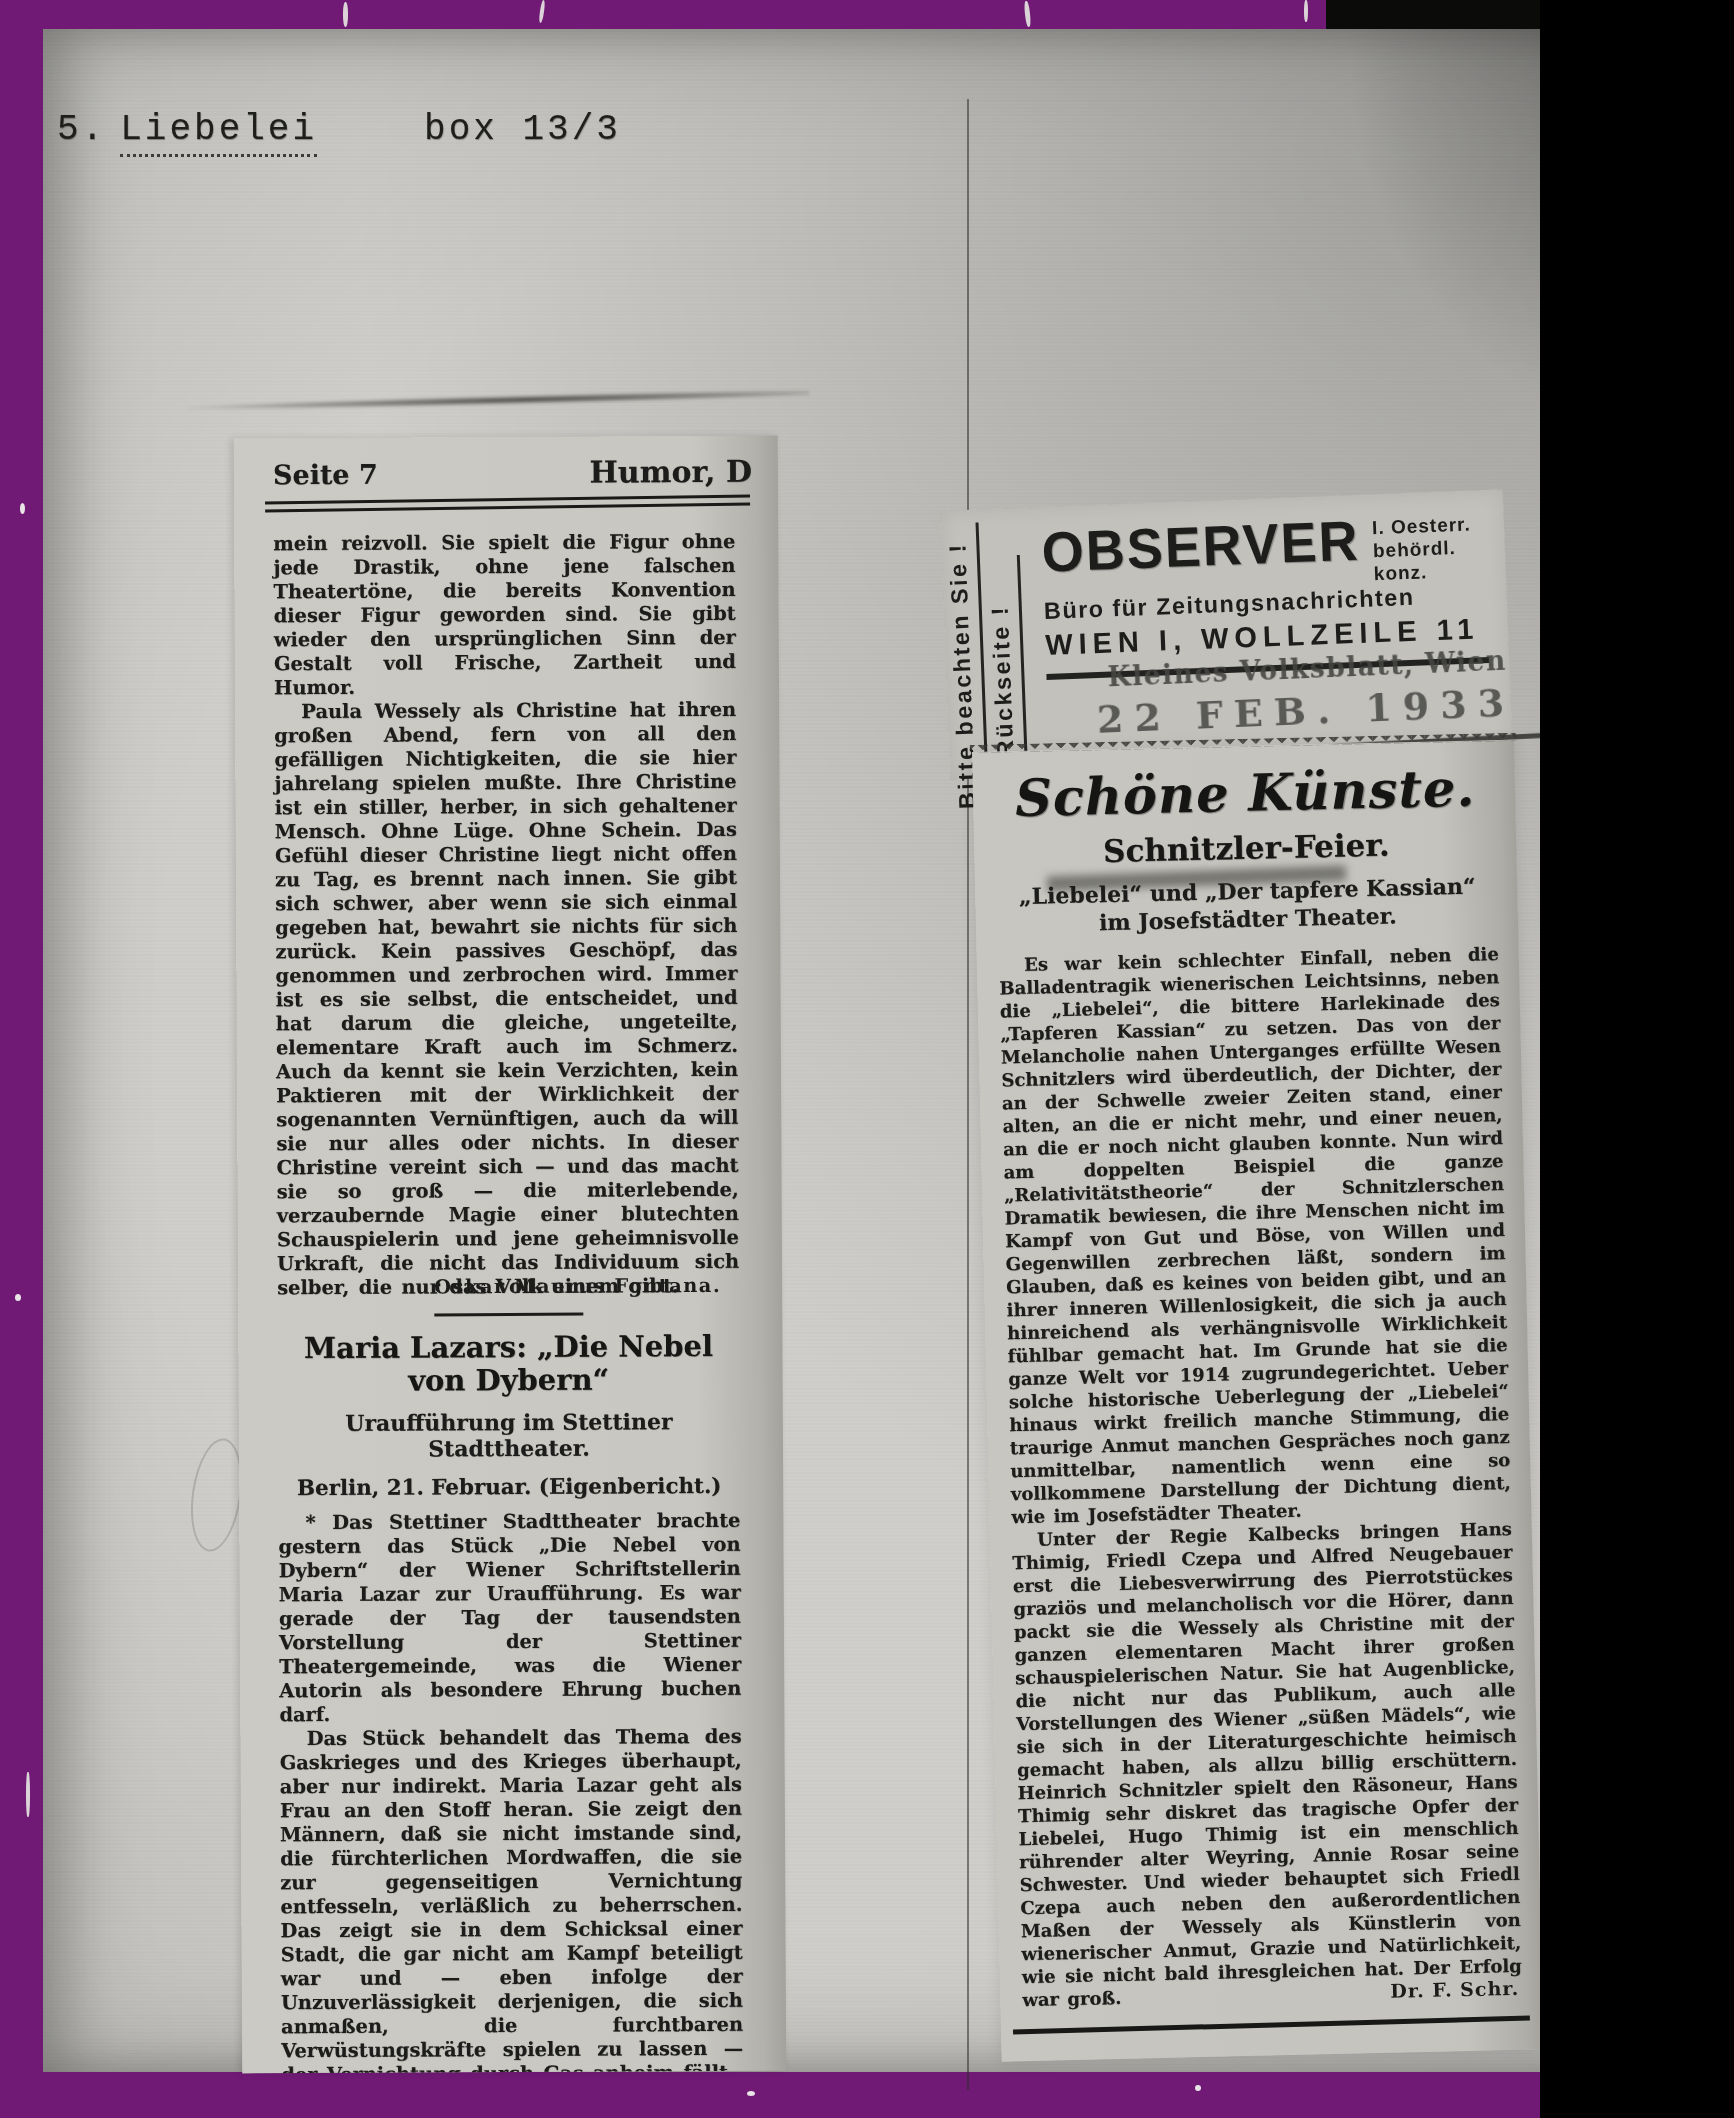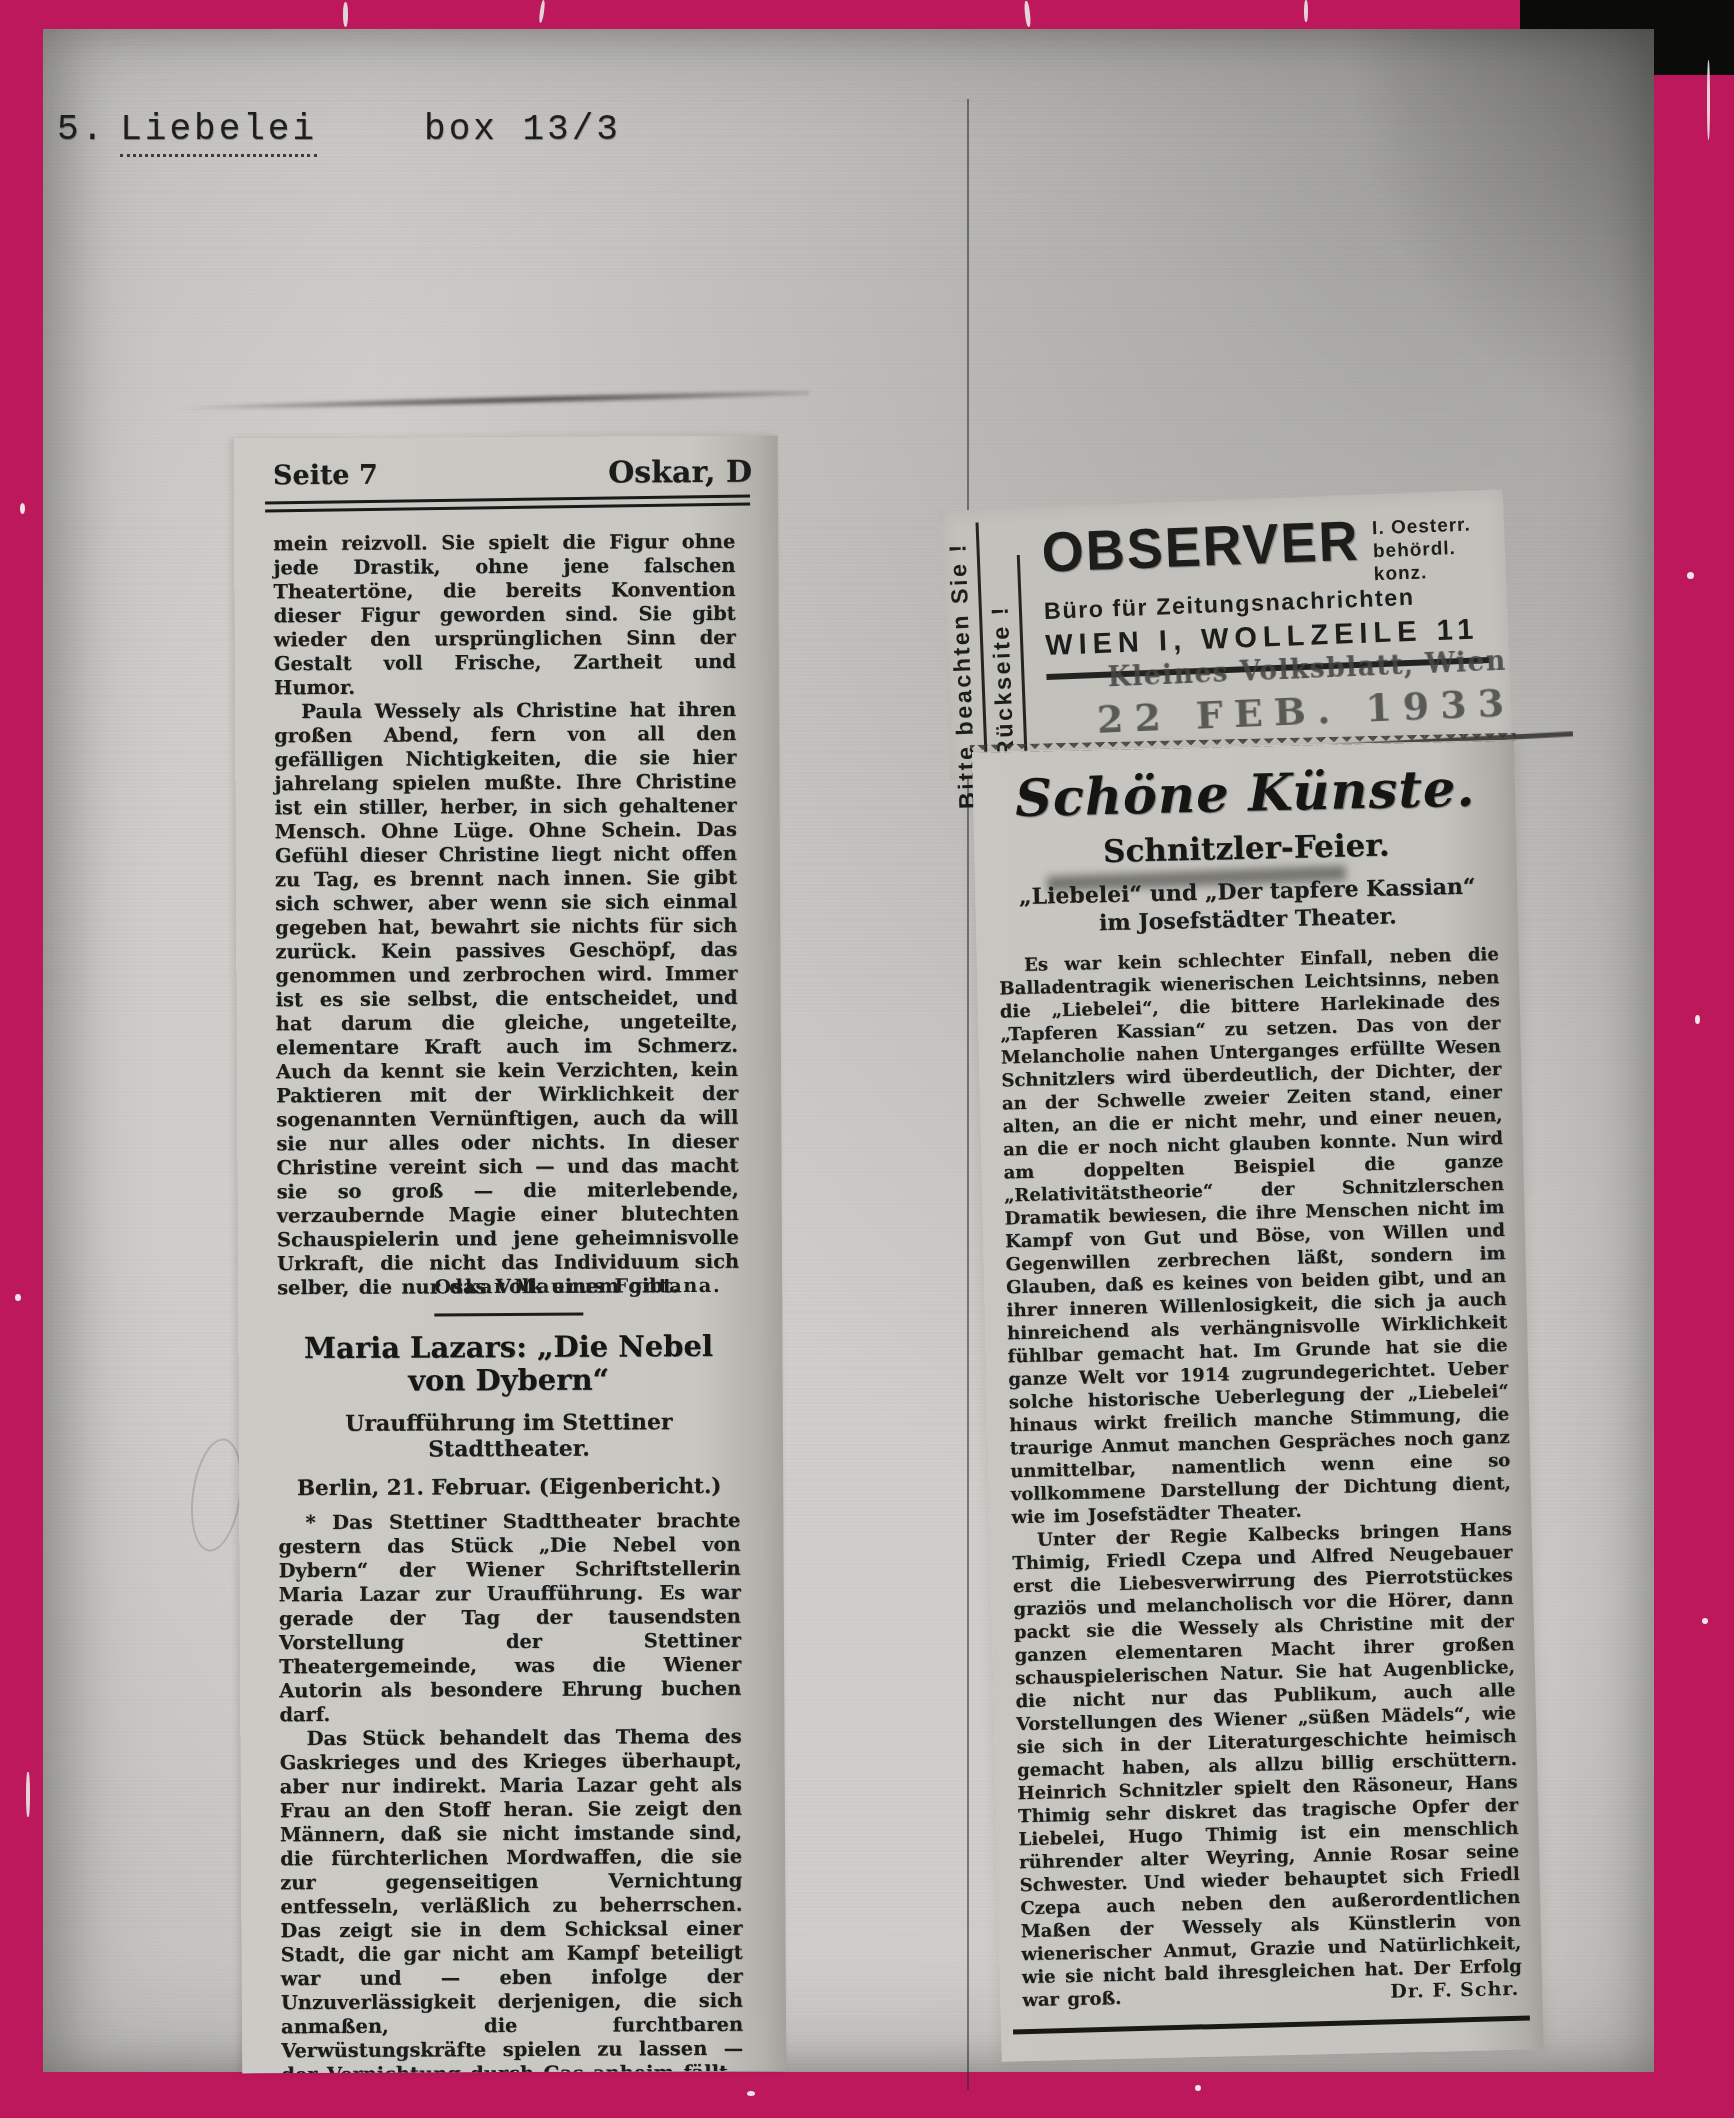--- a/index.html
+++ b/index.html
@@ -1,16 +1,16 @@
 <!DOCTYPE html>
 <html style="font-size:8px"><head>
 <meta charset="utf-8">
 <style>
   html,body { margin:0; padding:0; background:#000; }
-  .stage { position:relative; width:1734px; height:2119px; background:#be185d; overflow:hidden;
+  .stage { position:relative; width:1540px; height:2119px; background:#701a75; overflow:hidden;
            font-family:"DejaVu Serif", serif; }
 
   
   .page { position:absolute; left:43px; top:29px; width:1611px; height:2043px;
           background:#cfceca;
           box-shadow: inset 0 0 110px rgba(0,0,0,.22), inset 27px 0 45px rgba(0,0,0,.14), inset -15px 0 35px rgba(0,0,0,.12); }
   .page::before { content:""; position:absolute; inset:0; pointer-events:none;
           background:
             repeating-linear-gradient(0deg, rgba(0,0,0,.015) 0 1px, transparent 1px 3.5px),
             radial-gradient(ellipse at 85% 4%, rgba(0,0,0,.20), transparent 55%),
@@ -132,21 +132,21 @@
 
     <div class="artifact smear"></div>
     <div class="artifact sheet-edge"></div>
     <div class="artifact oval" style="left:149px; top:1409px; width:45px; height:110px; transform:rotate(8deg);"></div>
     <div class="artifact oval" style="left:204px; top:1862px; width:55px; height:119px; transform:rotate(6deg);"></div>
 
     <div class="clip-left">
       <div class="clip-left-inner">
         <div class="np-header">
           <span>Seite 7</span>
-          <span class="masthead">Oskar, D</span>
+          <span class="masthead">Humor, D</span>
         </div>
         <div class="dbl-rule"></div>
 
         <div class="news no-first-indent">
             <p>mein reizvoll. Sie spielt die Figur ohne jede Drastik, ohne jene falschen Theatertöne, die bereits Konvention dieser Figur geworden sind. Sie gibt wieder den ursprünglichen Sinn der Gestalt voll Frische, Zartheit und Humor.</p>
             <p>Paula Wessely als Christine hat ihren großen Abend, fern von all den gefälligen Nichtigkeiten, die sie hier jahrelang spielen mußte. Ihre Christine ist ein stiller, herber, in sich gehaltener Mensch. Ohne Lüge. Ohne Schein. Das Gefühl dieser Christine liegt nicht offen zu Tag, es brennt nach innen. Sie gibt sich schwer, aber wenn sie sich einmal gegeben hat, bewahrt sie nichts für sich zurück. Kein passives Geschöpf, das genommen und zerbrochen wird. Immer ist es sie selbst, die entscheidet, und hat darum die gleiche, ungeteilte, elementare Kraft auch im Schmerz. Auch da kennt sie kein Verzichten, kein Paktieren mit der Wirklichkeit der sogenannten Vernünftigen, auch da will sie nur alles oder nichts. In dieser Christine vereint sich — und das macht sie so groß — die miterlebende, verzaubernde Magie einer blutechten Schauspielerin und jene geheimnisvolle Urkraft, die nicht das Individuum sich selber, die nur das Volk einem gibt.</p>
           </div>
         <div class="sig sig-fontana">Oskar Maurus Fontana.</div>
 
         <div class="divider"></div>

